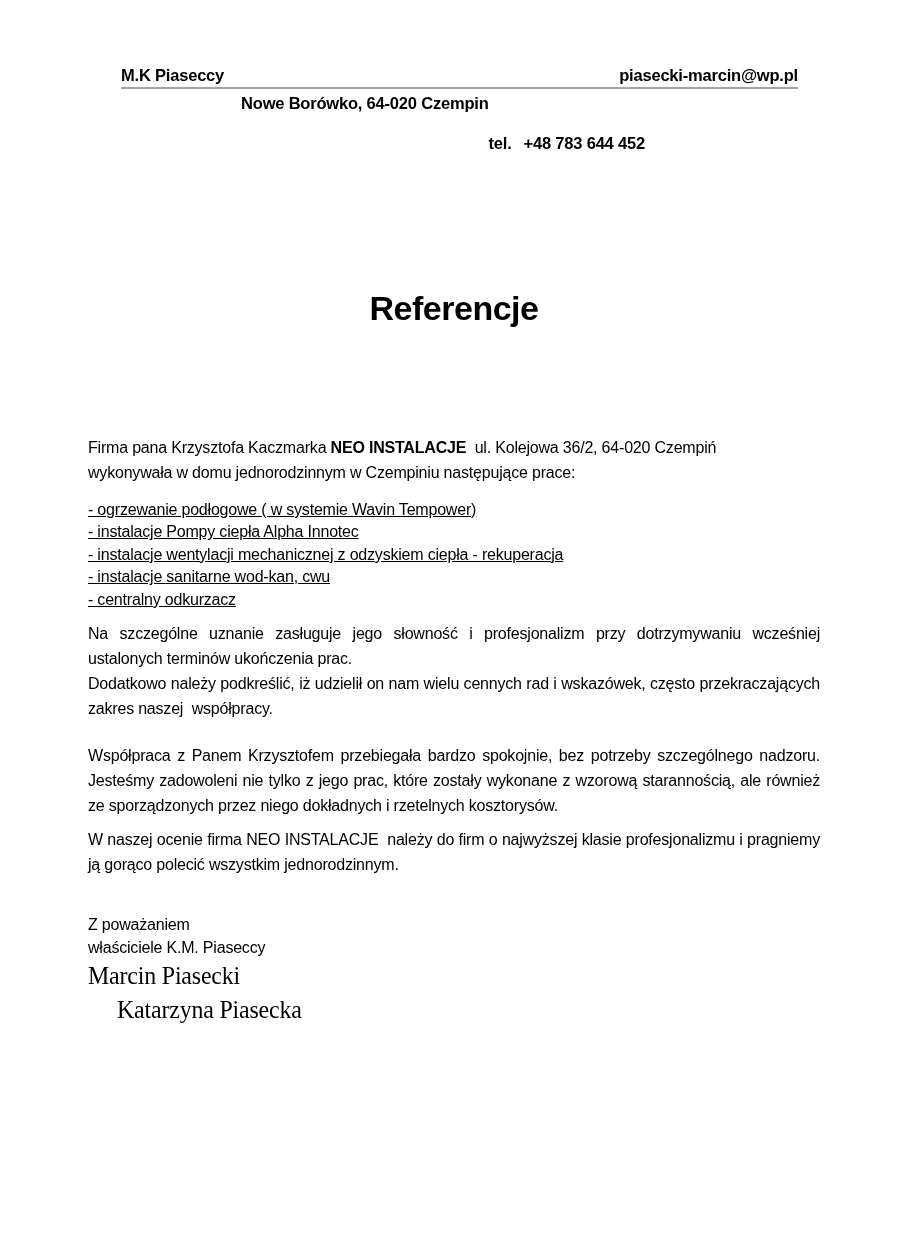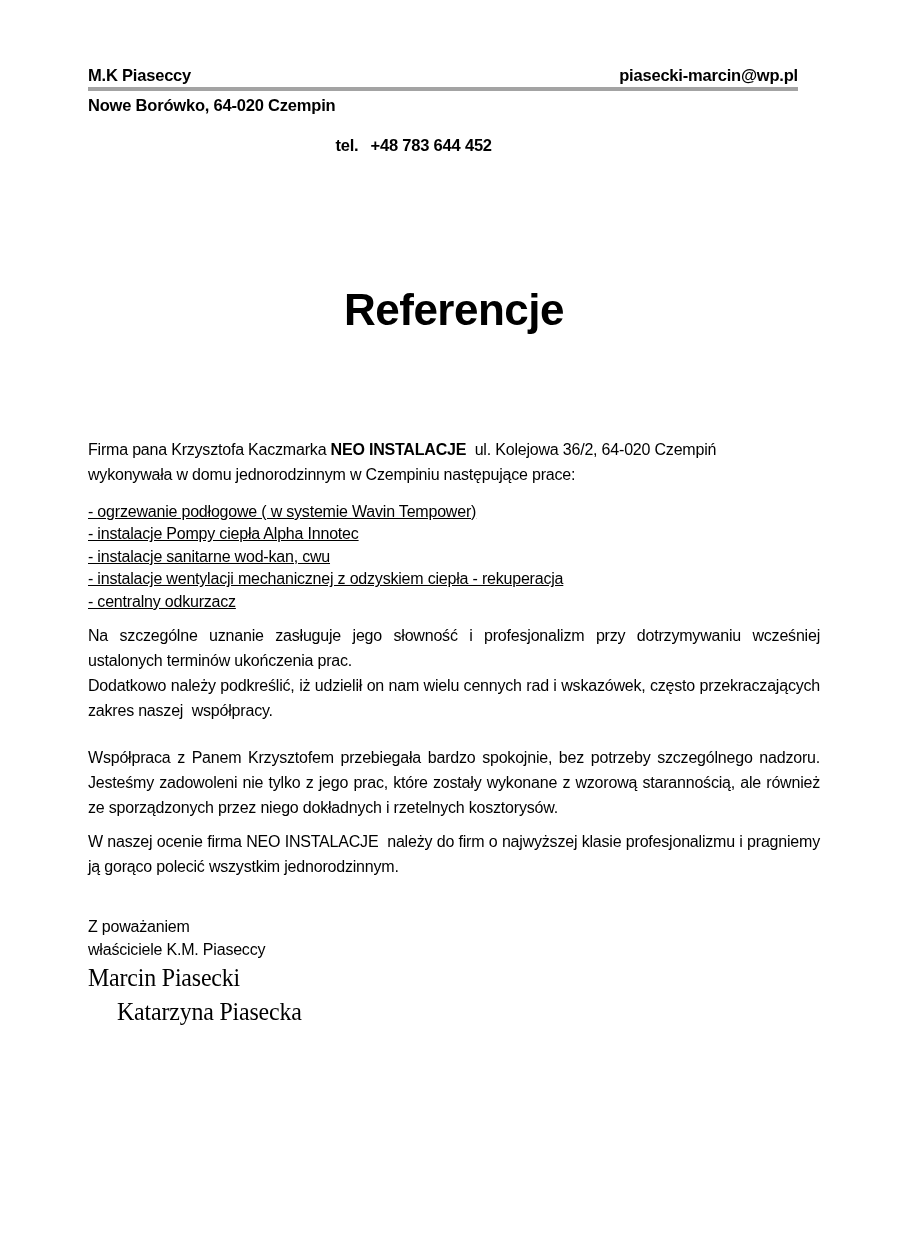--- a/index.html
+++ b/index.html
@@ -26,27 +26,28 @@
   .letterhead {
     margin-top: 64px;
     width: 710px;
     font-weight: bold;
     font-size: 16.5px;
   }
   .lh-line1 {
     display: flex;
     justify-content: space-between;
     align-items: flex-end;
-    border-bottom: 4px solid #a3a3a3;
+    border-bottom: 2px solid #a3a3a3;
     padding-bottom: 1px;
     line-height: 22px;
+    margin-left: 33px;
   }
   .lh-line2 {
     display: flex;
-    justify-content: flex-start;
+    justify-content: center;
     margin-top: 3px;
     line-height: 22px;
   }
   .lh-phone {
     display: flex;
     gap: 12px;
     margin-top: 40px;
   }
   
   .date-line {
@@ -54,21 +55,21 @@
     text-align: right;
     padding-right: 4px;
     font-weight: bold;
     line-height: 25px;
   }
   
   .doc-title {
     margin-top: 132px;
     text-align: center;
     font-weight: bold;
-    font-size: 44px;
+    font-size: 34px;
     line-height: 44px;
     letter-spacing: -0.5px;
   }
   
   .intro {
     margin-top: 105px;
     line-height: 25px;
     white-space: pre-wrap;
   }
   .intro .bold { font-weight: bold; }
@@ -120,22 +121,22 @@
 
 
     <div class="doc-title">Referencje</div>
 
     <div class="intro"><span>Firma pana Krzysztofa Kaczmarka </span><span class="bold">NEO INSTALACJE</span><span>  ul. Kolejowa 36/2, 64-020 Czempiń
 wykonywała w domu jednorodzinnym w Czempiniu następujące prace:</span></div>
 
     <div class="works">
       <div>- ogrzewanie podłogowe ( w systemie Wavin Tempower)</div>
       <div>- instalacje Pompy ciepła Alpha Innotec</div>
+      <div>- instalacje wentylacji mechanicznej z odzyskiem ciepła - rekuperacja</div>
       <div>- instalacje sanitarne wod-kan, cwu</div>
-      <div>- instalacje wentylacji mechanicznej z odzyskiem ciepła - rekuperacja</div>
       <div>- centralny odkurzacz</div>
     </div>
 
     <div class="para para-2">Na szczególne uznanie zasługuje jego słowność i profesjonalizm przy dotrzymywaniu wcześniej ustalonych terminów ukończenia prac.
 Dodatkowo należy podkreślić, iż udzielił on nam wielu cennych rad i wskazówek, często przekraczających zakres naszej  współpracy.</div>
     <div class="para para-1">Współpraca z Panem Krzysztofem przebiegała bardzo spokojnie, bez potrzeby szczególnego nadzoru. Jesteśmy zadowoleni nie tylko z jego prac, które zostały wykonane z wzorową starannością, ale również ze sporządzonych przez niego dokładnych i rzetelnych kosztorysów.</div>
     <div class="para para-3">W naszej ocenie firma NEO INSTALACJE  należy do firm o najwyższej klasie profesjonalizmu i pragniemy ją gorąco polecić wszystkim jednorodzinnym.</div>
 
     <div class="closing">
       <div>Z poważaniem</div>

